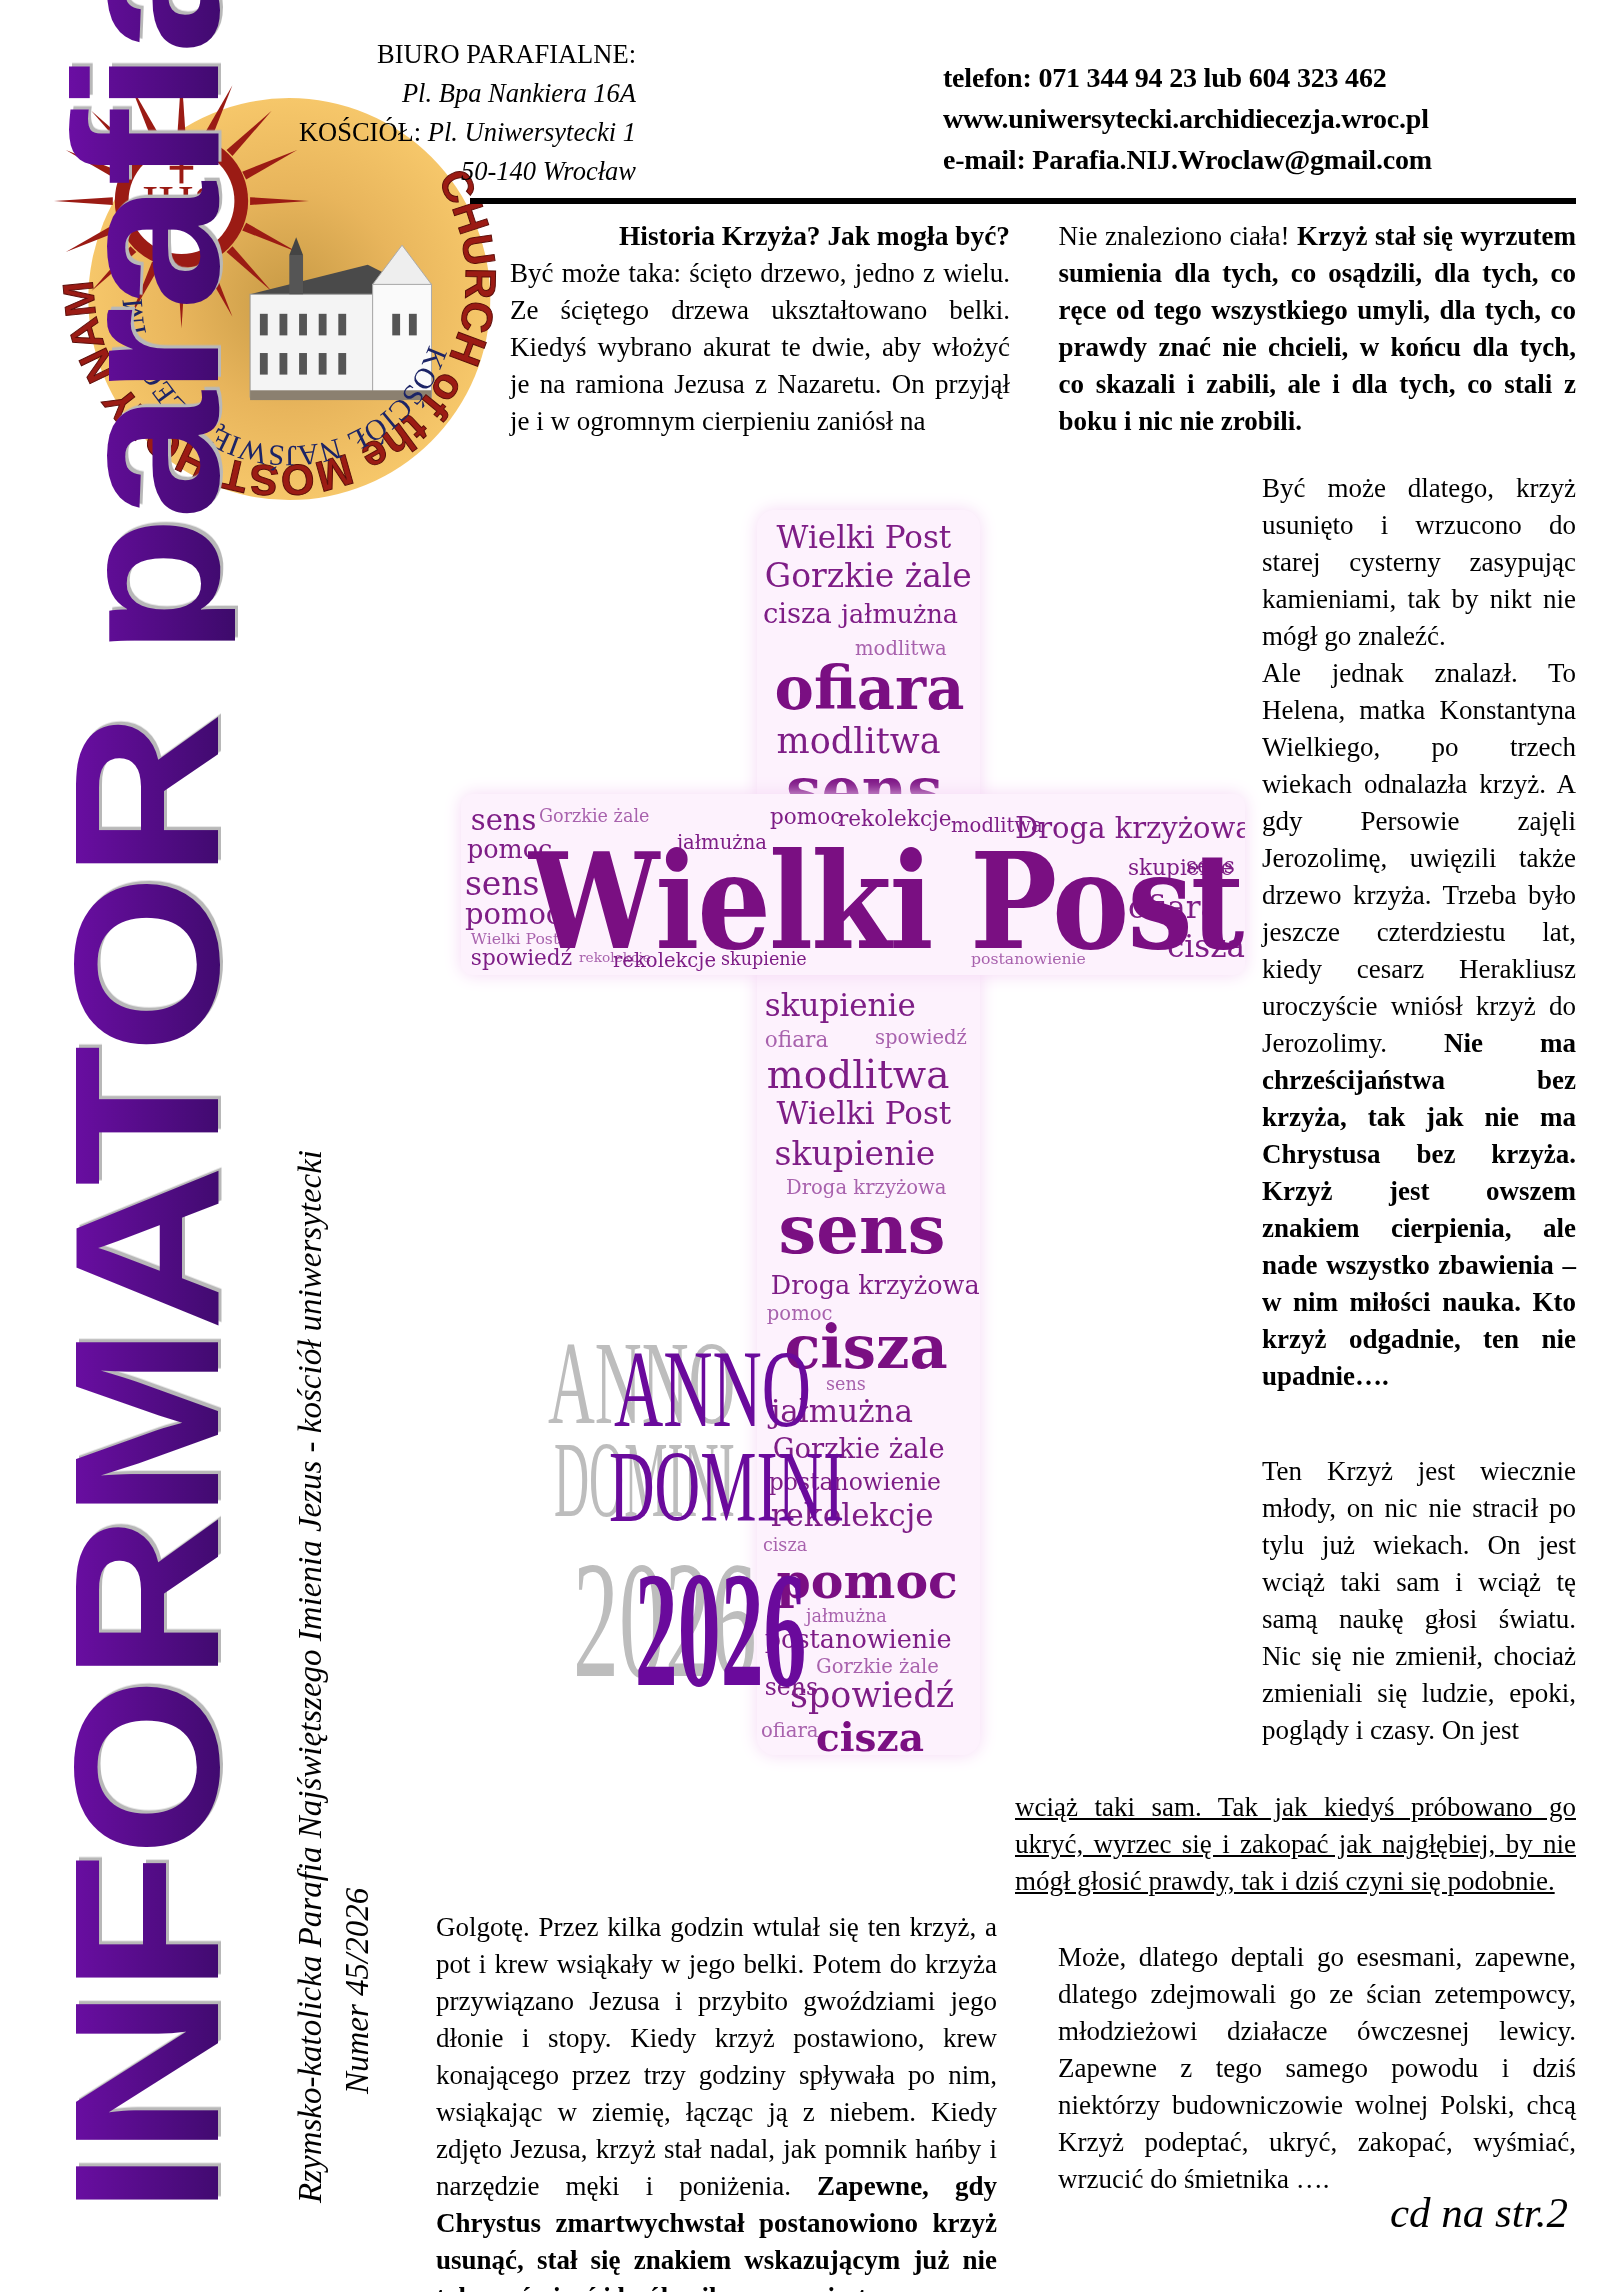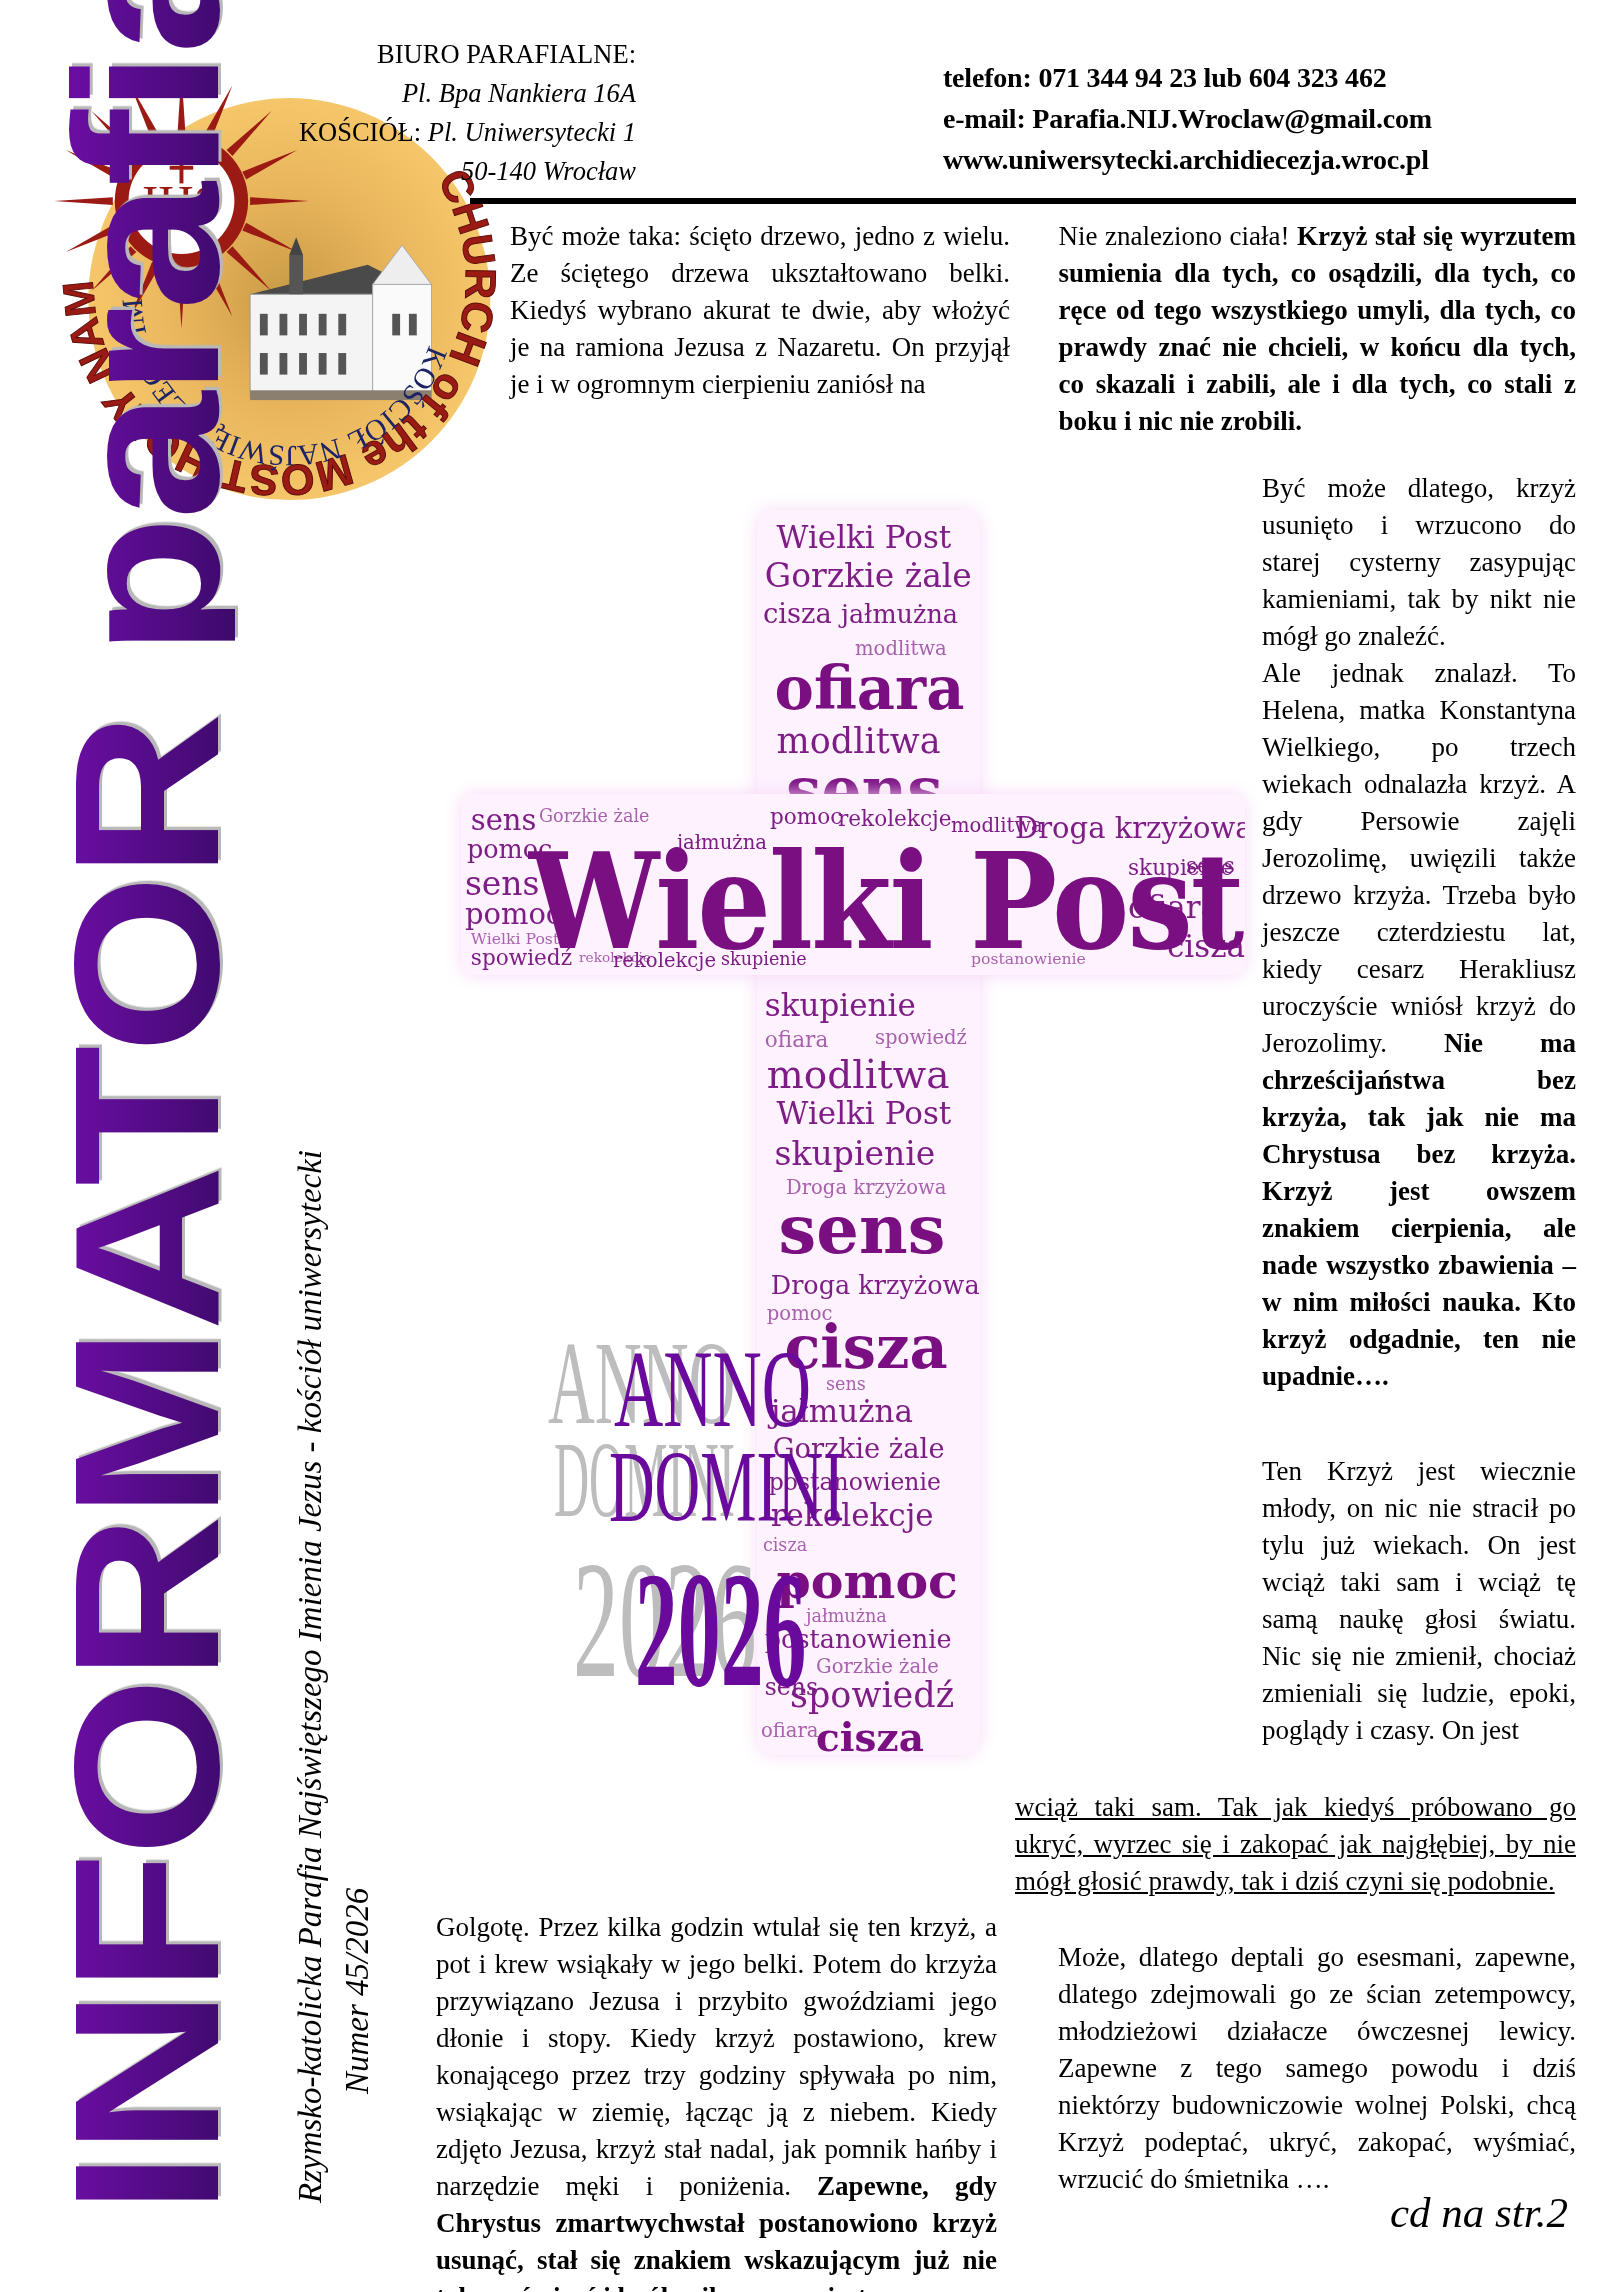--- a/index.html
+++ b/index.html
@@ -130,22 +130,22 @@
 </div>
 
 <div class="hdr-left">
   <div><span class="b">BIURO PARAFIALNE:</span></div>
   <div><span class="i">Pl. Bpa Nankiera 16A</span></div>
   <div><span class="b">KOŚCIÓŁ:</span> <span class="i">Pl. Uniwersytecki 1</span></div>
   <div><span class="i">50-140 Wrocław</span></div>
 </div>
 <div class="hdr-right">
   <div>telefon: 071 344 94 23 lub 604 323 462</div>
+  <div>www.uniwersytecki.archidiecezja.wroc.pl</div>
   <div>e-mail: Parafia.NIJ.Wroclaw@gmail.com</div>
-  <div>www.uniwersytecki.archidiecezja.wroc.pl</div>
 </div>
 <div class="hdr-rule"></div>
 
 <div class="vtitle">
   <span class="vtitle-main">INFORMATOR parafialny</span>
 </div>
 <div class="vsub vsub1">Rzymsko-katolicka Parafia  Najświętszego Imienia Jezus - kościół uniwersytecki</div>
 <div class="vsub vsub2">Numer 45/2026</div>
 
 <div class="cross-v">
@@ -213,20 +213,21 @@
 <div class="anno">
   <span class="shadow" style="left:-35px;top:7.8px;font-size:118px;transform:scaleX(.55);transform-origin:0 0;">ANNO</span>
   <span class="shadow" style="left:-29px;top:110px;font-size:108px;transform:scaleX(.45);transform-origin:0 0;">DOMINI</span>
   <span class="shadow" style="left:-9.8px;top:216px;font-size:167px;transform:scaleX(.55);transform-origin:0 0;">2026</span>
   <span class="word" style="left:-9.8px;top:17.6px;font-size:110px;width:216px;">ANNO</span>
   <span class="word" style="left:-17.6px;top:120px;font-size:102px;width:231px;">DOMINI</span>
   <span class="word" style="left:0px;top:227px;font-size:165px;width:216px;font-weight:bold;transform:scaleX(.52);">2026</span>
 </div>
 
 <div class="col c1">
+  <div class="h">Historia Krzyża? Jak mogła być?</div>
   <div>Być może taka: ścięto drzewo, jedno z wielu. Ze ściętego drzewa ukształtowano belki. Kiedyś wybrano akurat te dwie, aby włożyć je na ramiona Jezusa z Nazaretu. On przyjął je i w ogromnym cierpieniu zaniósł na</div>
 </div>
 
 <div class="col c2">
   <div class="ind"><span>Nie znaleziono ciała!</span> <b>Krzyż stał się wyrzutem sumienia dla tych, co osądzili, dla tych, co ręce od tego wszystkiego umyli, dla tych, co prawdy znać nie chcieli, w końcu dla tych, co skazali i zabili, ale i dla tych, co stali z boku i nic nie zrobili.</b></div>
 </div>
 
 <div class="col c3">
   <div>Być może dlatego, krzyż usunięto i wrzucono do starej cysterny zasypując kamieniami, tak by nikt nie mógł go znaleźć.</div>
   <div><span>Ale jednak znalazł. To Helena, matka Konstantyna Wielkiego, po trzech wiekach odnalazła krzyż. A gdy Persowie zajęli Jerozolimę, uwięzili także drzewo krzyża. Trzeba było jeszcze czterdziestu lat, kiedy cesarz Herakliusz uroczyście wniósł krzyż do Jerozolimy.</span> <b>Nie ma chrześcijaństwa bez krzyża, tak jak nie ma Chrystusa bez krzyża. Krzyż jest owszem znakiem cierpienia, ale nade wszystko zbawienia – w nim miłości nauka. Kto krzyż odgadnie, ten nie upadnie….</b></div>

